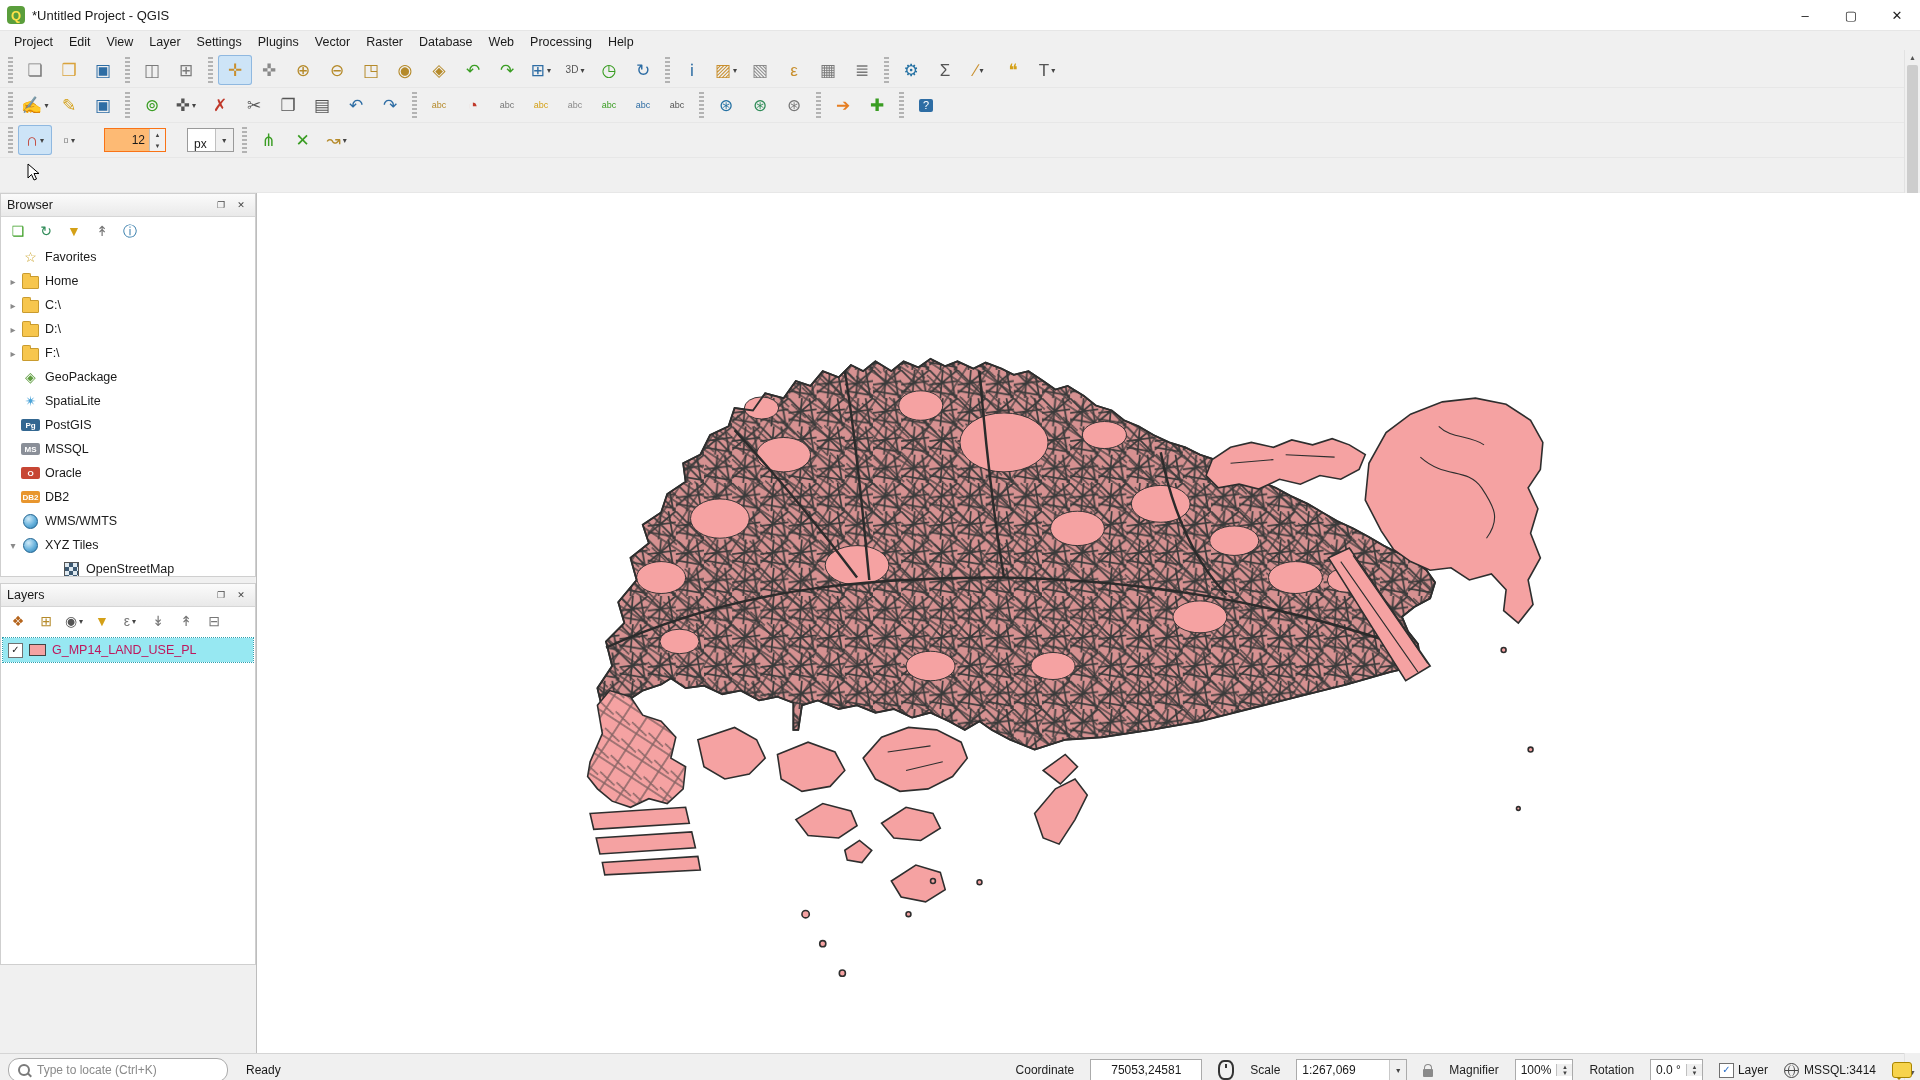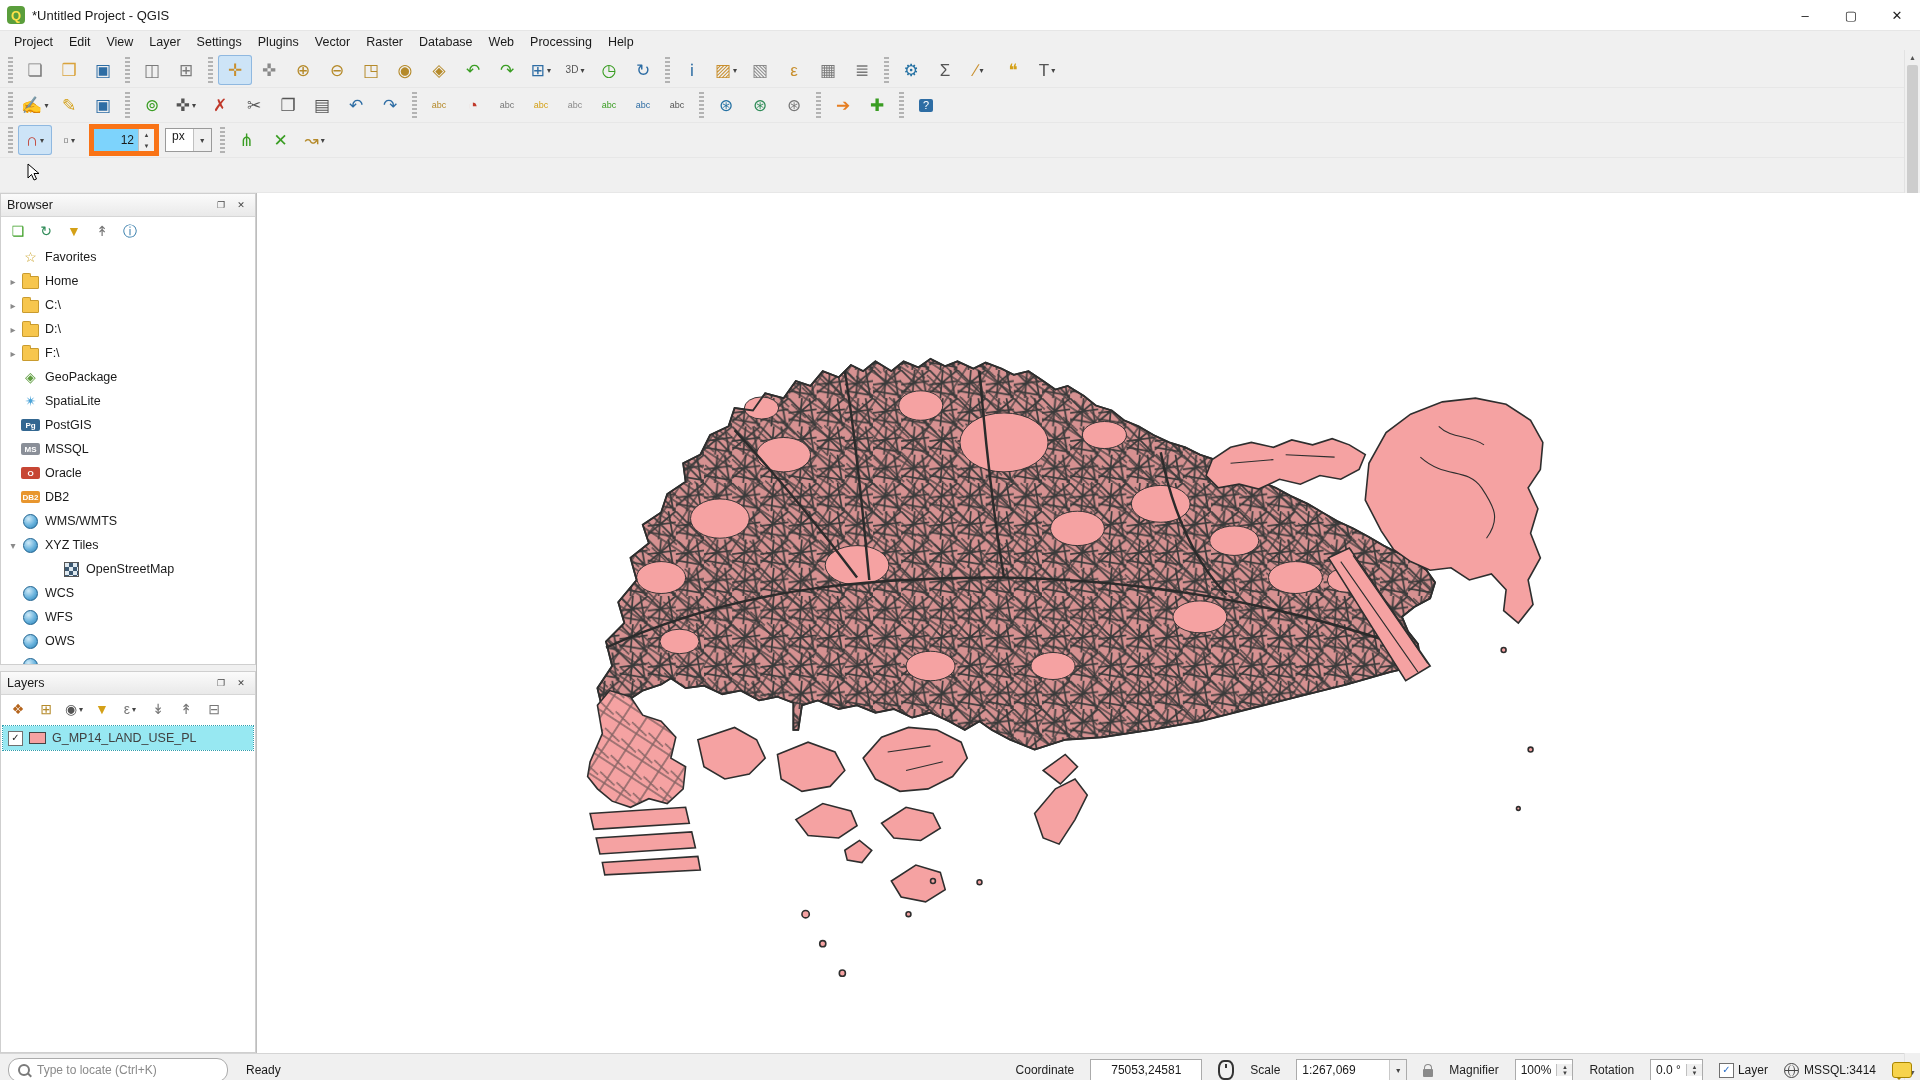--- a/index.html
+++ b/index.html
@@ -15,32 +15,32 @@
   
   .menubar{height:22px;background:#f0f0f0;display:flex;align-items:center;padding-left:6px}
   .menu-item{padding:2px 8px;font-size:12.5px}
   
   .toolbar{height:34px;background:#f0f0f0;display:flex;align-items:center;padding:0 3px;border-bottom:1px solid #e7e7e7}
   .tbtn{height:30px;min-width:30px;padding:0 2px;display:flex;align-items:center;justify-content:center;border-radius:3px}
   .tbtn .glyph{font-size:17px;line-height:1}
   .tbtn.active{background:#cde4f7;box-shadow:inset 0 0 0 1px #8fb8e0}
   .tbtn .dd{font-size:8px;color:#444;margin-left:2px}
   .tbgrip{width:5px;height:26px;margin:0 5px;background:repeating-linear-gradient(to bottom,#b3b3b3 0 2px,transparent 2px 4px)}
-  .spinbox{display:flex;height:22px;border:5px solid #f97316;background:#7dd3fc;margin:0 3px}
+  .spinbox{display:flex;height:22px;border:1px solid #f97316;background:#fdba74;margin:0 18px}
   .spinval{width:36px;display:flex;align-items:center;justify-content:flex-end;padding:0 4px;font-size:12px}
   .steppers{display:flex;flex-direction:column;width:15px;border-left:1px solid #c0c0c0}
   .step{flex:1;font-size:6px;display:flex;align-items:center;justify-content:center;background:#f0f0f0;color:#444}
-  .selectbox{display:flex;align-items:flex-start;height:22px;border:1px solid #9a9a9a;background:#fff;margin:0 3px;padding-left:6px;font-size:12px}
+  .selectbox{display:flex;align-items:flex-end;height:22px;border:1px solid #9a9a9a;background:#fff;margin:0 3px;padding-left:6px;font-size:12px}
   .selectbox .arrowbtn{width:17px;height:100%;background:#f0f0f0;border-left:1px solid #c0c0c0;
                        display:flex;align-items:center;justify-content:center;font-size:7px;margin-left:8px;color:#444}
   
   .workspace{display:flex;height:860px}
   .left-col{width:256px;display:flex;flex-direction:column;background:#f0f0f0}
   .panel{background:#fff;border:1px solid #cfcfcf;display:flex;flex-direction:column;box-sizing:border-box}
-  .browser-panel{height:472px}
+  .browser-panel{height:384px}
   .vsplit{height:6px;background:#f0f0f0}
   .layers-panel{height:382px}
   .panel-header{height:22px;background:linear-gradient(#fbfbfb,#e9e9e9);border-bottom:1px solid #d6d6d6;
                 display:flex;align-items:center;padding:0 6px;font-size:12.5px;flex:none}
   .ph-btn{width:16px;height:16px;display:flex;align-items:center;justify-content:center;font-size:9px;color:#444;margin-left:4px}
   .panel-toolbar{height:28px;display:flex;align-items:center;padding:0 3px;flex:none;background:#fff}
   .panel-toolbar .tbtn{height:24px;min-width:24px}
   .panel-toolbar .glyph{font-size:14px}
   .tree{flex:1;overflow:hidden;position:relative;padding-right:15px}
   .tree-row{height:24px;display:flex;align-items:center;font-size:12.5px}
@@ -63,21 +63,21 @@
                 linear-gradient(45deg,#3d5a73 25%,#dfe9f0 25%,#dfe9f0 75%,#3d5a73 75%);
      background-size:8px 8px;background-position:0 0,4px 4px}
   .badge-icon{min-width:15px;height:12px;padding:0 2px;border-radius:2px;color:#fff;font-size:8px;font-weight:bold;
               display:inline-flex;align-items:center;justify-content:center}
   
   .layers-list{flex:1;overflow:hidden;padding:3px 2px}
   .layer-row{height:24px;display:flex;align-items:center;padding:0 5px}
   .layer-row.selected{background:#97e8f2;outline:1px dotted #2f9fae}
   .cb{width:13px;height:13px;background:#fff;border:1px solid #707070;font-size:10px;line-height:12px;text-align:center;color:#222;margin-right:6px;flex:none}
   .swatch{width:15px;height:10px;background:var(--land,#f5a2a2);border:1px solid #444;margin-right:6px;flex:none}
-  .layer-label{font-size:12.5px;color:#404040}
+  .layer-label{font-size:12.5px;color:#be185d}
   
   .map-canvas{flex:1;position:relative;background:var(--water,#fff);border-left:1px solid #bdbdbd}
   .map-canvas svg{position:absolute;inset:0;width:100%;height:100%}
   .land{fill:var(--land,#f5a2a2);stroke:var(--outline,#2e2e2e);stroke-width:1.3}
   .coast{fill:none;stroke:var(--outline,#2e2e2e);stroke-width:1.5}
   .patch ellipse{fill:var(--land,#f5a2a2);stroke:#333;stroke-width:.8}
   .mroad{stroke:#2b2b2b;stroke-width:2;fill:none}
   .iline{stroke:#2e2e2e;stroke-width:.9;fill:none}
   
   .statusbar{height:32px;background:#f0f0f0;border-top:1px solid #d5d5d5;display:flex;align-items:center;

